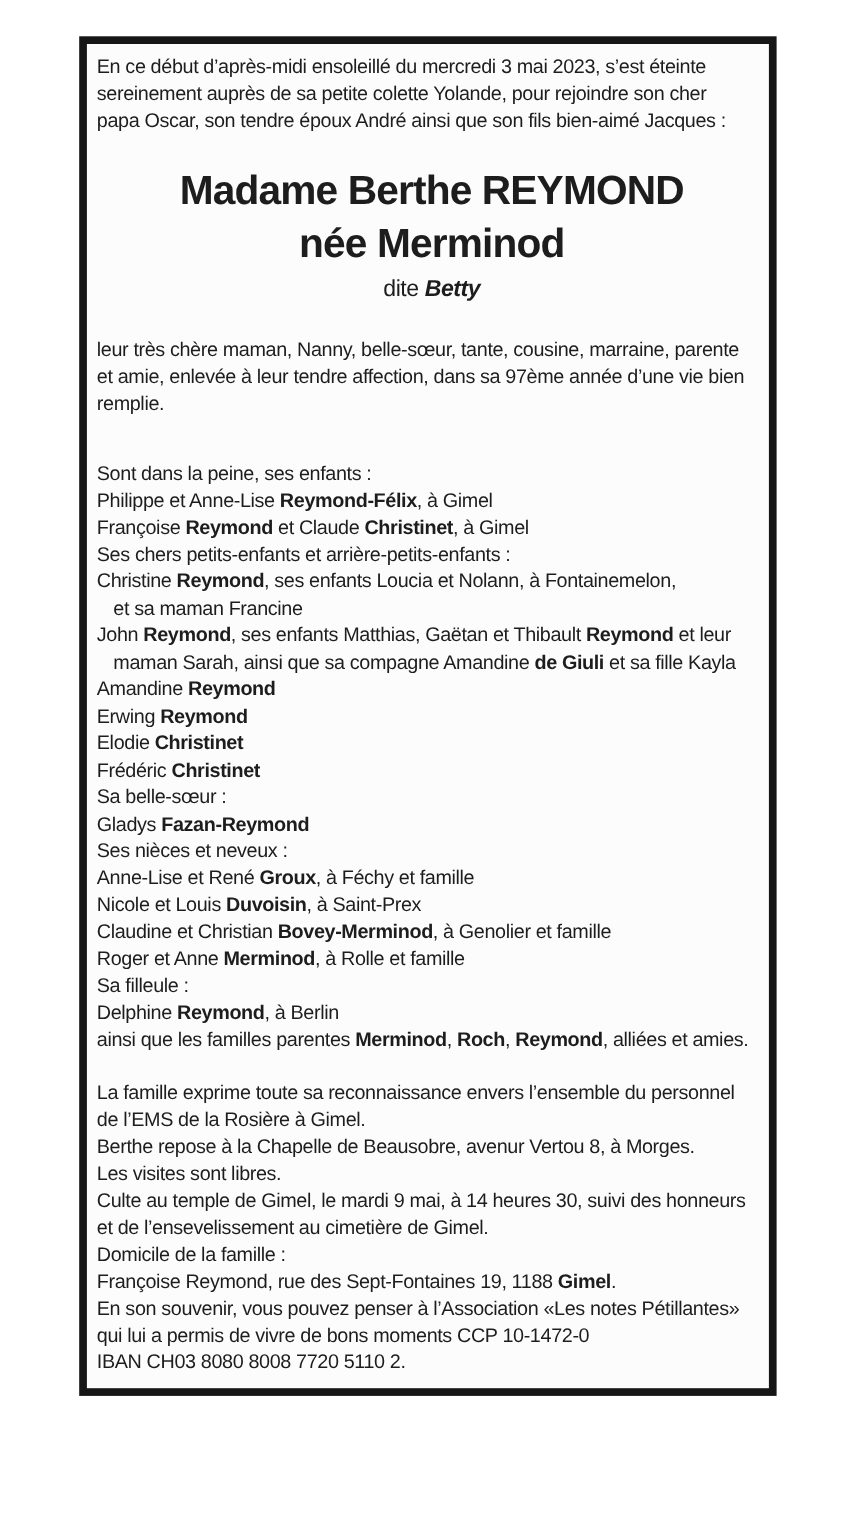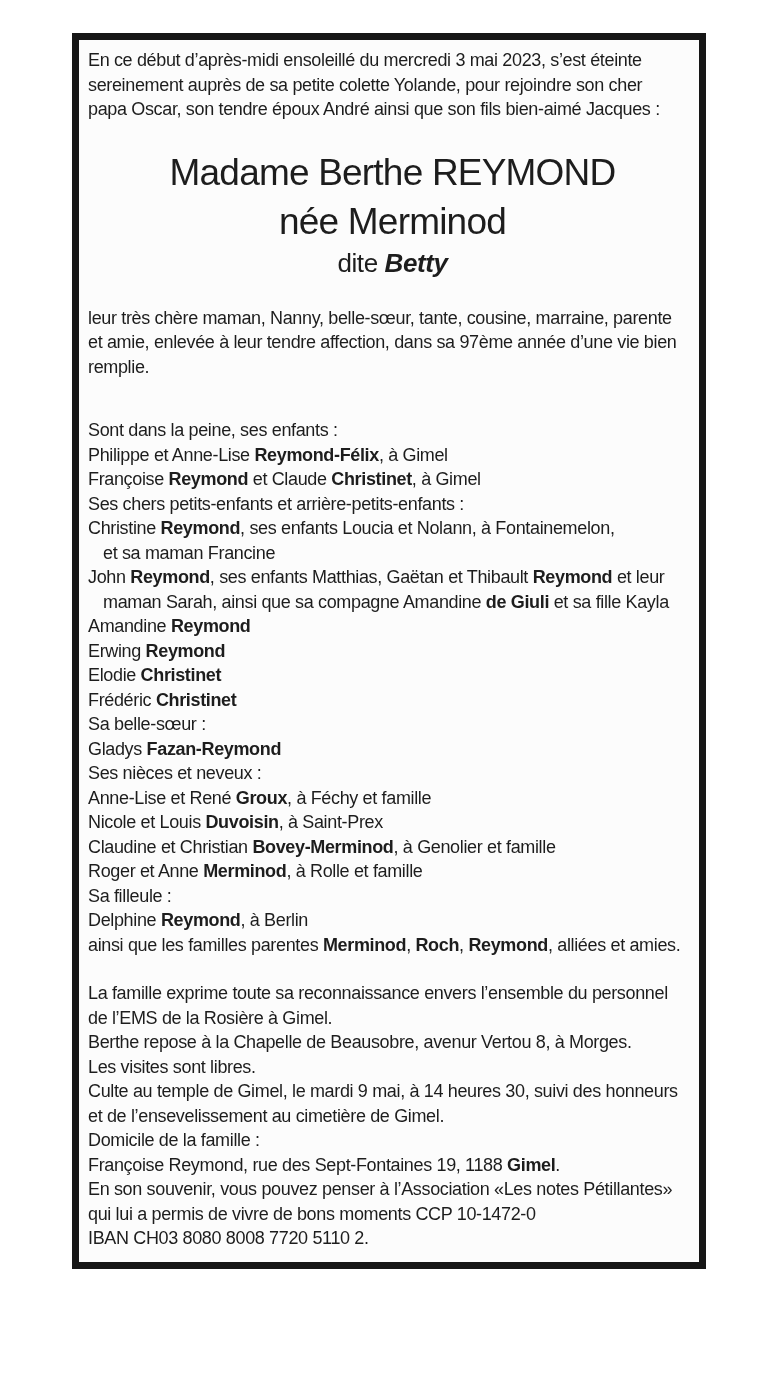--- a/index.html
+++ b/index.html
@@ -22,23 +22,23 @@
     background:var(--paper);
     padding:8px 2px 6px 9px;
     font-size:18px;line-height:24.5px;letter-spacing:-0.35px;
     overflow:hidden;
   }
   .line{white-space:nowrap;}
   .ind{padding-left:15px;}
   .b{font-weight:700;}
   .title-block{margin-top:26px;text-align:center;}
   .title-main{
-    font-size:37px;font-weight:400;line-height:49px;letter-spacing:-0.8px;
+    font-size:37px;font-weight:700;line-height:49px;letter-spacing:-0.8px;
   }
-  .title-dite{font-size:26px;line-height:34px;letter-spacing:-0.4px;}
+  .title-dite{font-size:21px;line-height:34px;letter-spacing:-0.4px;}
   .nickname{font-weight:700;font-style:italic;}
   .tribute-block{margin-top:26px;}
   .family-block{margin-top:39px;}
   .info-block{margin-top:24px;}
   .quote-block{margin-top:16px;text-align:right;}
   .quote-text{font-style:italic;}
 </style>
 </head>
 <body>
 

